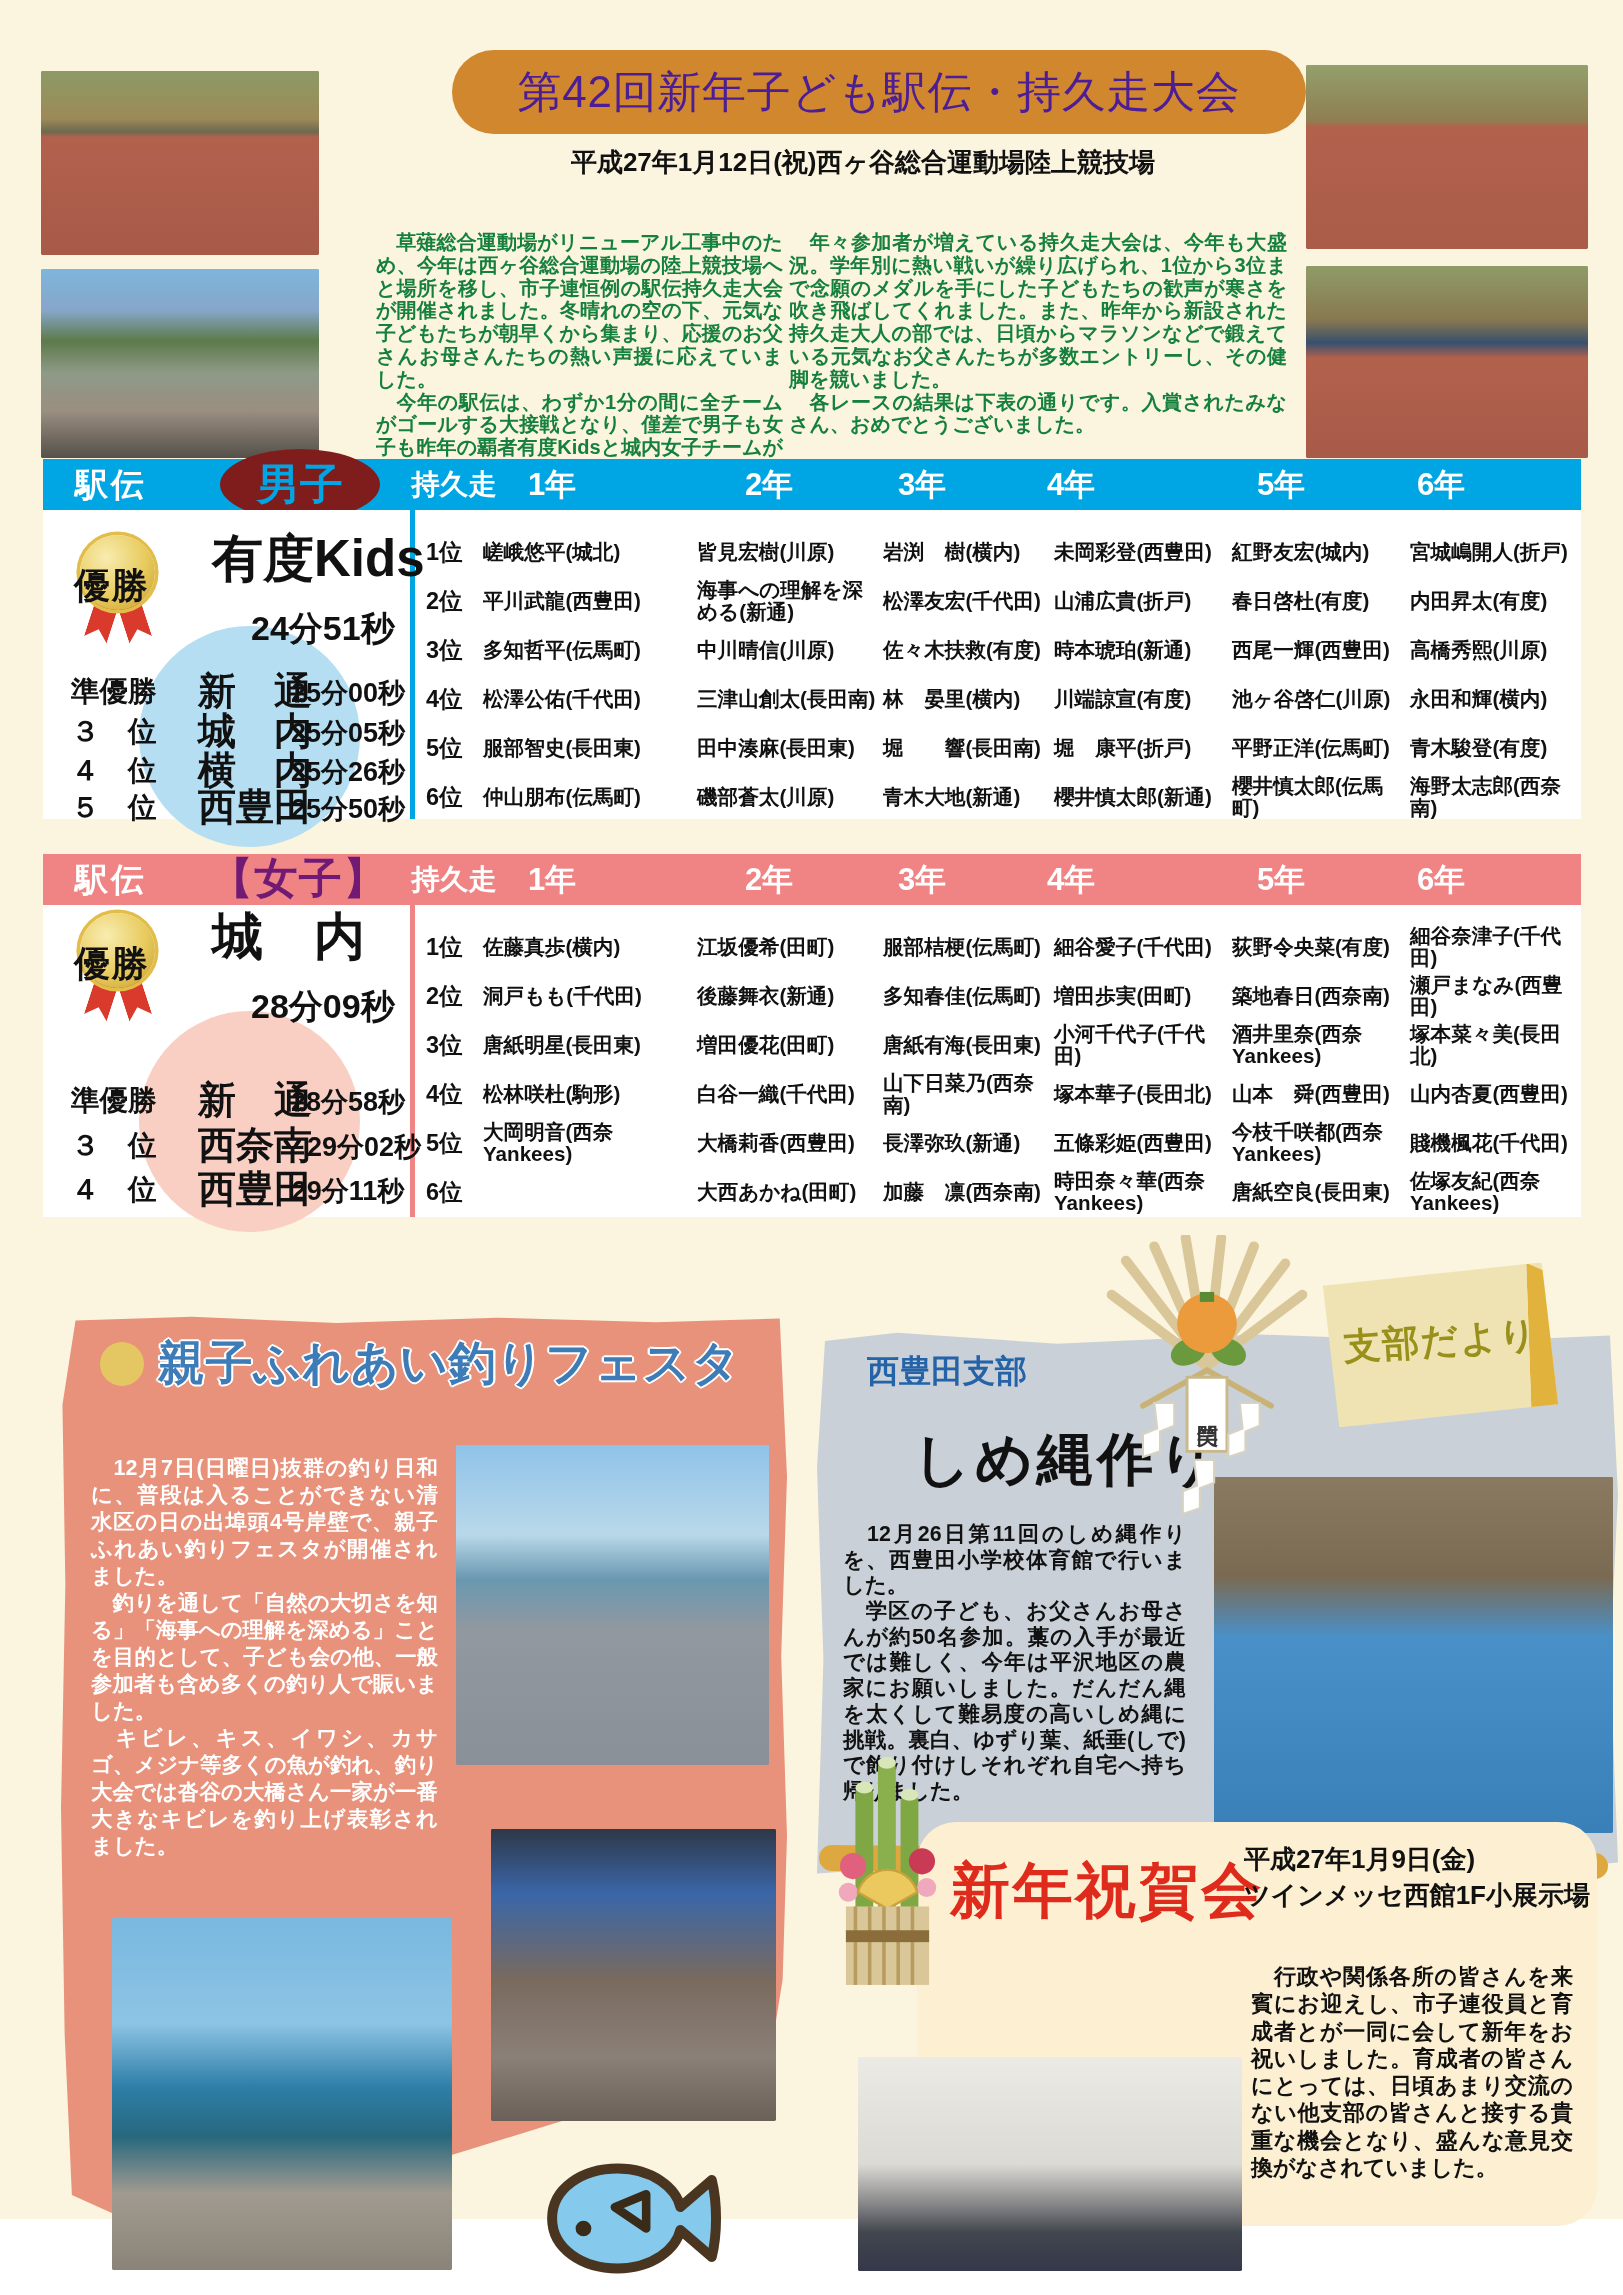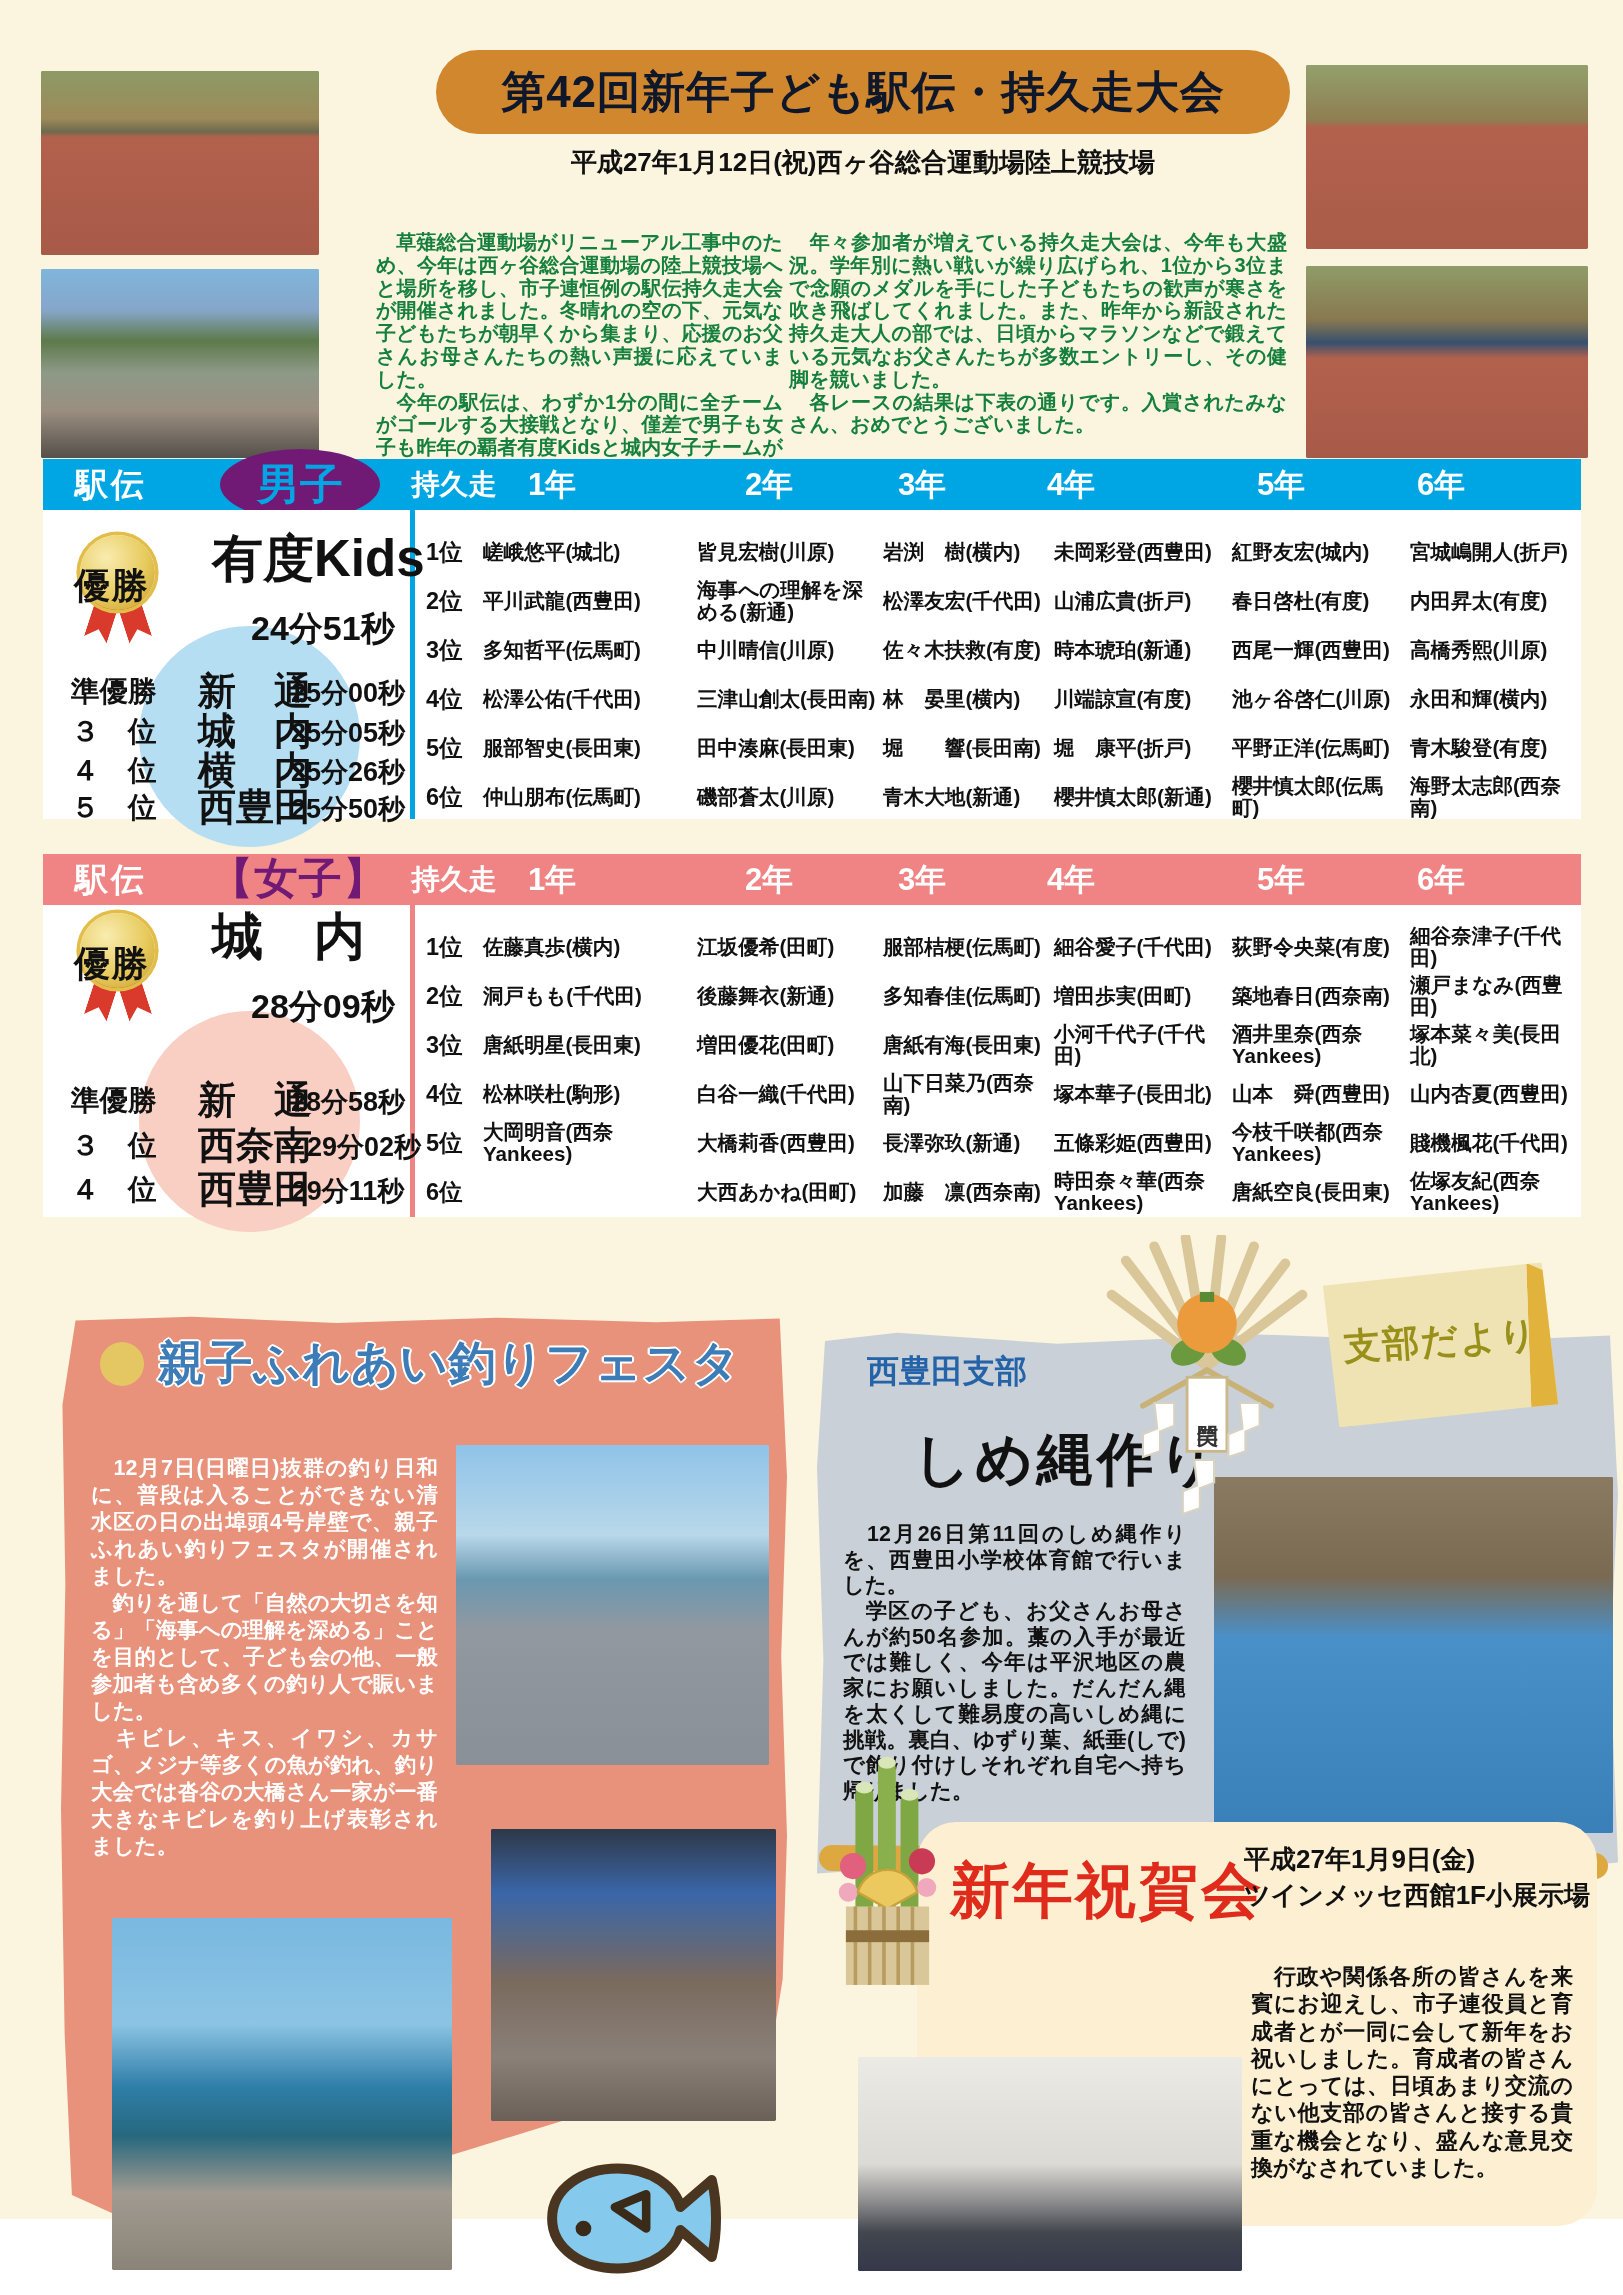--- a/index.html
+++ b/index.html
@@ -15,29 +15,29 @@
   .ph-award  { background:linear-gradient(180deg,#7fb5dc 0%,#86a6c9 22%,#5d7a4a 38%,#8e9a88 55%,#9a8e80 75%,#55504a 100%); }
   .ph-track2 { background:linear-gradient(180deg,#93a06c 0%,#8f7e52 30%,#b2614d 34%,#aa5c49 100%); }
   .ph-finish { background:linear-gradient(180deg,#8f9c68 0%,#887850 28%,#37506e 40%,#b2614d 48%,#a85a48 100%); }
   .ph-cert   { background:linear-gradient(180deg,#8fc3e8 0%,#b9d8ea 28%,#6a98b0 42%,#9298a0 58%,#8a9098 100%); }
   .ph-tent   { background:linear-gradient(180deg,#2e3848 0%,#3a66a8 22%,#7a6a5e 52%,#8a8078 78%,#6a6058 100%); }
   .ph-family { background:linear-gradient(180deg,#7ab8e0 0%,#8cc4e4 30%,#2e7ea8 48%,#27687e 62%,#a09a90 78%,#8a8478 100%); }
   .ph-hall   { background:linear-gradient(180deg,#eceae4 0%,#dcdad4 50%,#8a8a8c 68%,#42464e 82%,#34384a 100%); }
   .ph-tarp   { background:linear-gradient(180deg,#8a7a62 0%,#7a6a52 28%,#4a90c8 45%,#3a80b8 100%); }
 
   
-  .title-box { left:436px; top:50px; width:854px; height:84px; background:#D0872E; border-radius:43px;
-               color:#0f172a; font-weight:bold; font-size:44px; text-align:center; line-height:84px; letter-spacing:0.7px; }
+  .title-box { left:452px; top:50px; width:854px; height:84px; background:#D0872E; border-radius:43px;
+               color:#4c1d95; font-weight:normal; font-size:44px; text-align:center; line-height:84px; letter-spacing:0.7px; }
   .date-line { left:436px; top:145px; width:854px; text-align:center; font-weight:bold; font-size:26px; color:#111; }
   .intro { font-weight:bold; font-size:20px; line-height:1.14; color:#15803d; text-align:justify;margin-top:45px; }
 
   
   .bar { position:absolute; left:43px; width:1538px; height:51px; }
   .bar-label { position:absolute; left:32px; top:0; height:51px; line-height:51px; color:#fff; font-weight:bold; font-size:33px; letter-spacing:2.8px; }
-  .gender-ellipse { position:absolute; left:177px; top:-10px; width:160px; height:71px; background:#701a75; border-radius:50%;
+  .gender-ellipse { position:absolute; left:177px; top:-10px; width:160px; height:71px; background:#7f1d1d; border-radius:50%;
                     text-align:center; line-height:71px; font-weight:bold; font-size:43px; }
   .gender-plain { position:absolute; left:167px; top:-4.3px; color:#701a75; font-weight:bold; font-size:43px; letter-spacing:1.4px; }
   .hlabel { position:absolute; top:0; width:142px; height:51px; line-height:51px; color:#fff; font-weight:bold; font-size:31px; text-align:center; }
   .tbody { position:absolute; left:43px; width:1538px; background:#fff; }
   .vdivider { position:absolute; left:367px; top:0; bottom:0; width:5px; }
   .rows { position:absolute; left:426px; width:1155px; }
   .rrow { display:grid; grid-template-columns:57px 214px 186px 171px 178px 178px 171px; height:49px; align-items:center; }
   .rrow .rk { font-weight:bold; font-size:23.5px; color:#111; }
   .rrow .nm { font-weight:bold; font-size:20.6px; line-height:1.06; color:#111; padding-right:5.7px; }
   .champ-circle { position:absolute; border-radius:50%; }

